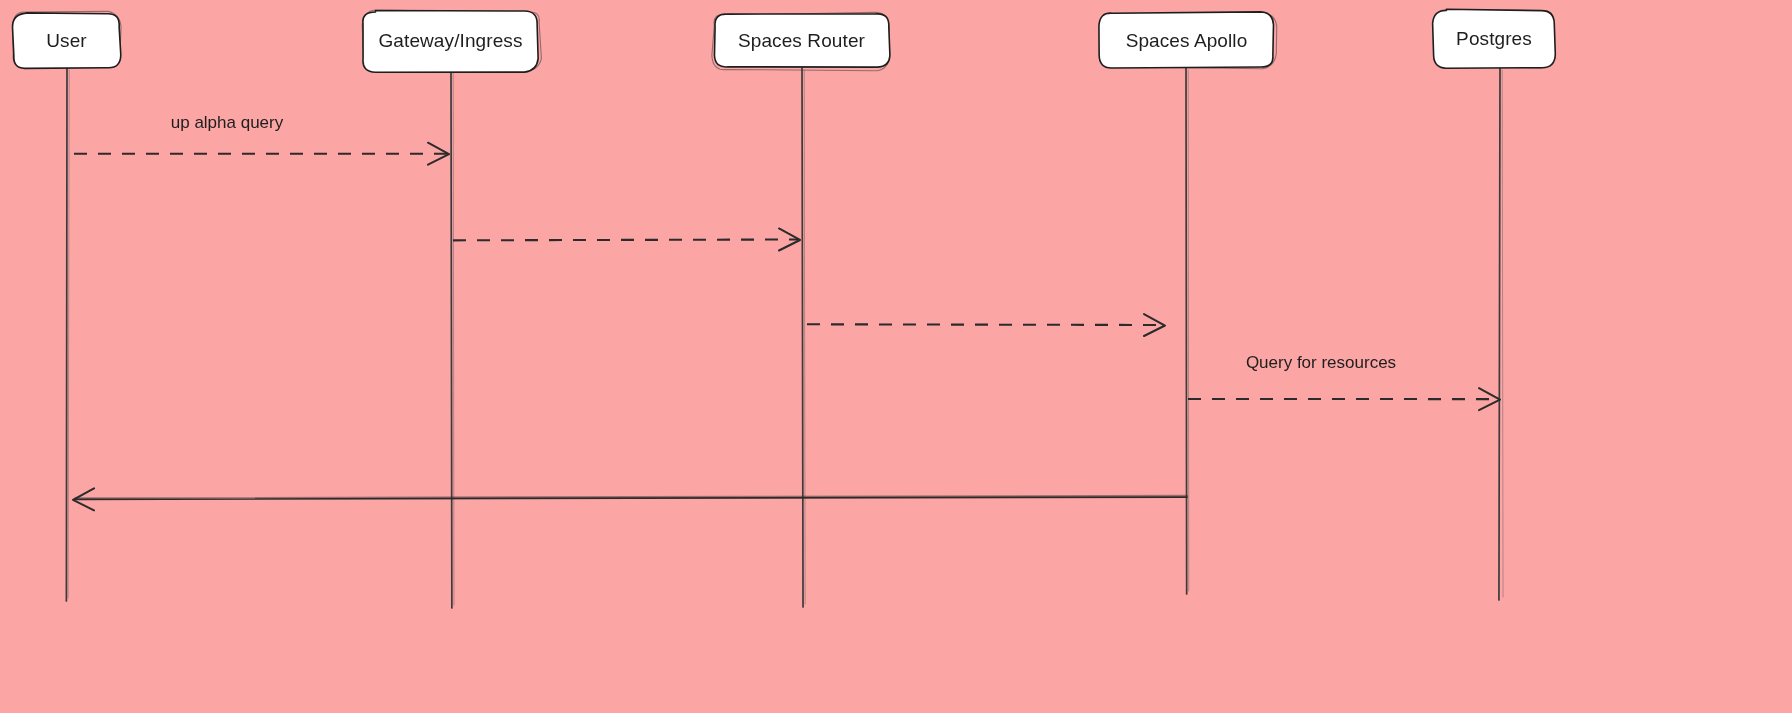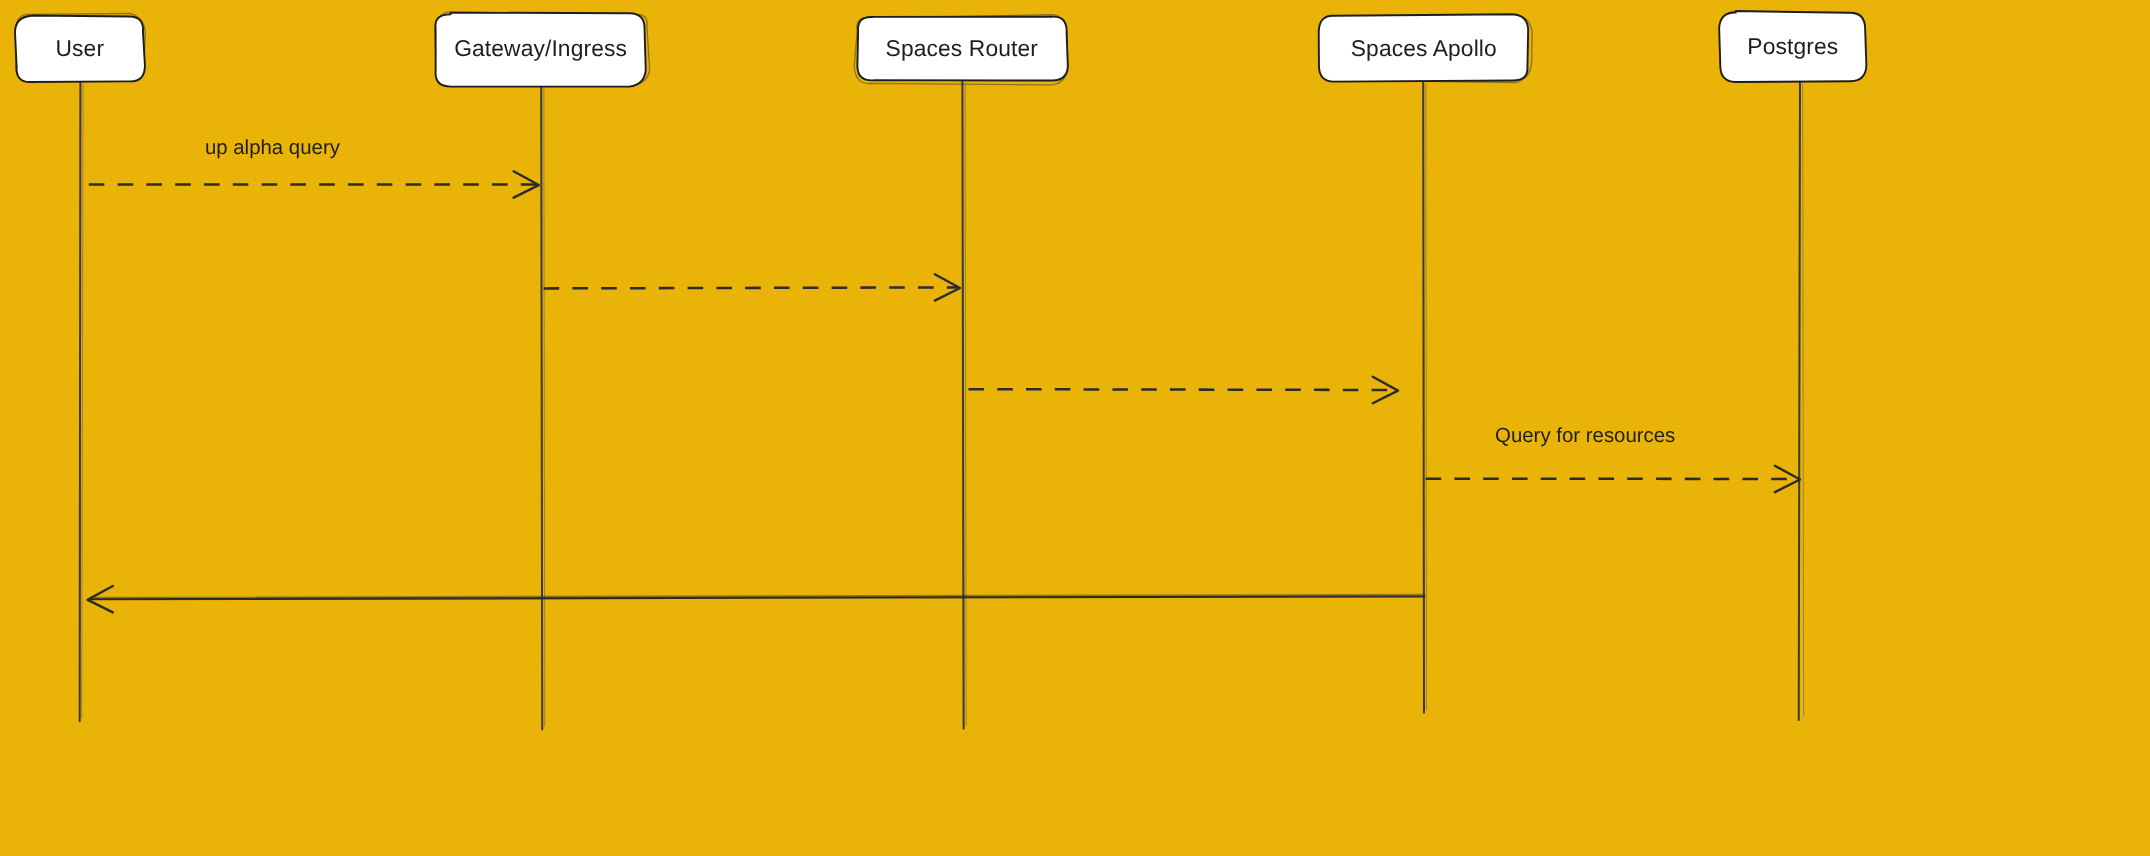--- a/index.html
+++ b/index.html
@@ -7,21 +7,21 @@
     padding: 0;
     background: #ffffff;
   }
   body {
     font-family: "Liberation Sans", sans-serif;
   }
   #canvas {
     position: relative;
     width: 1792px;
     height: 713px;
-    background: #eab308;
+    background: #fca5a5;
     overflow: hidden;
   }
   #diagram-svg {
     position: absolute;
     top: 0;
     left: 0;
     width: 1792px;
     height: 713px;
   }
   .participant-label {

